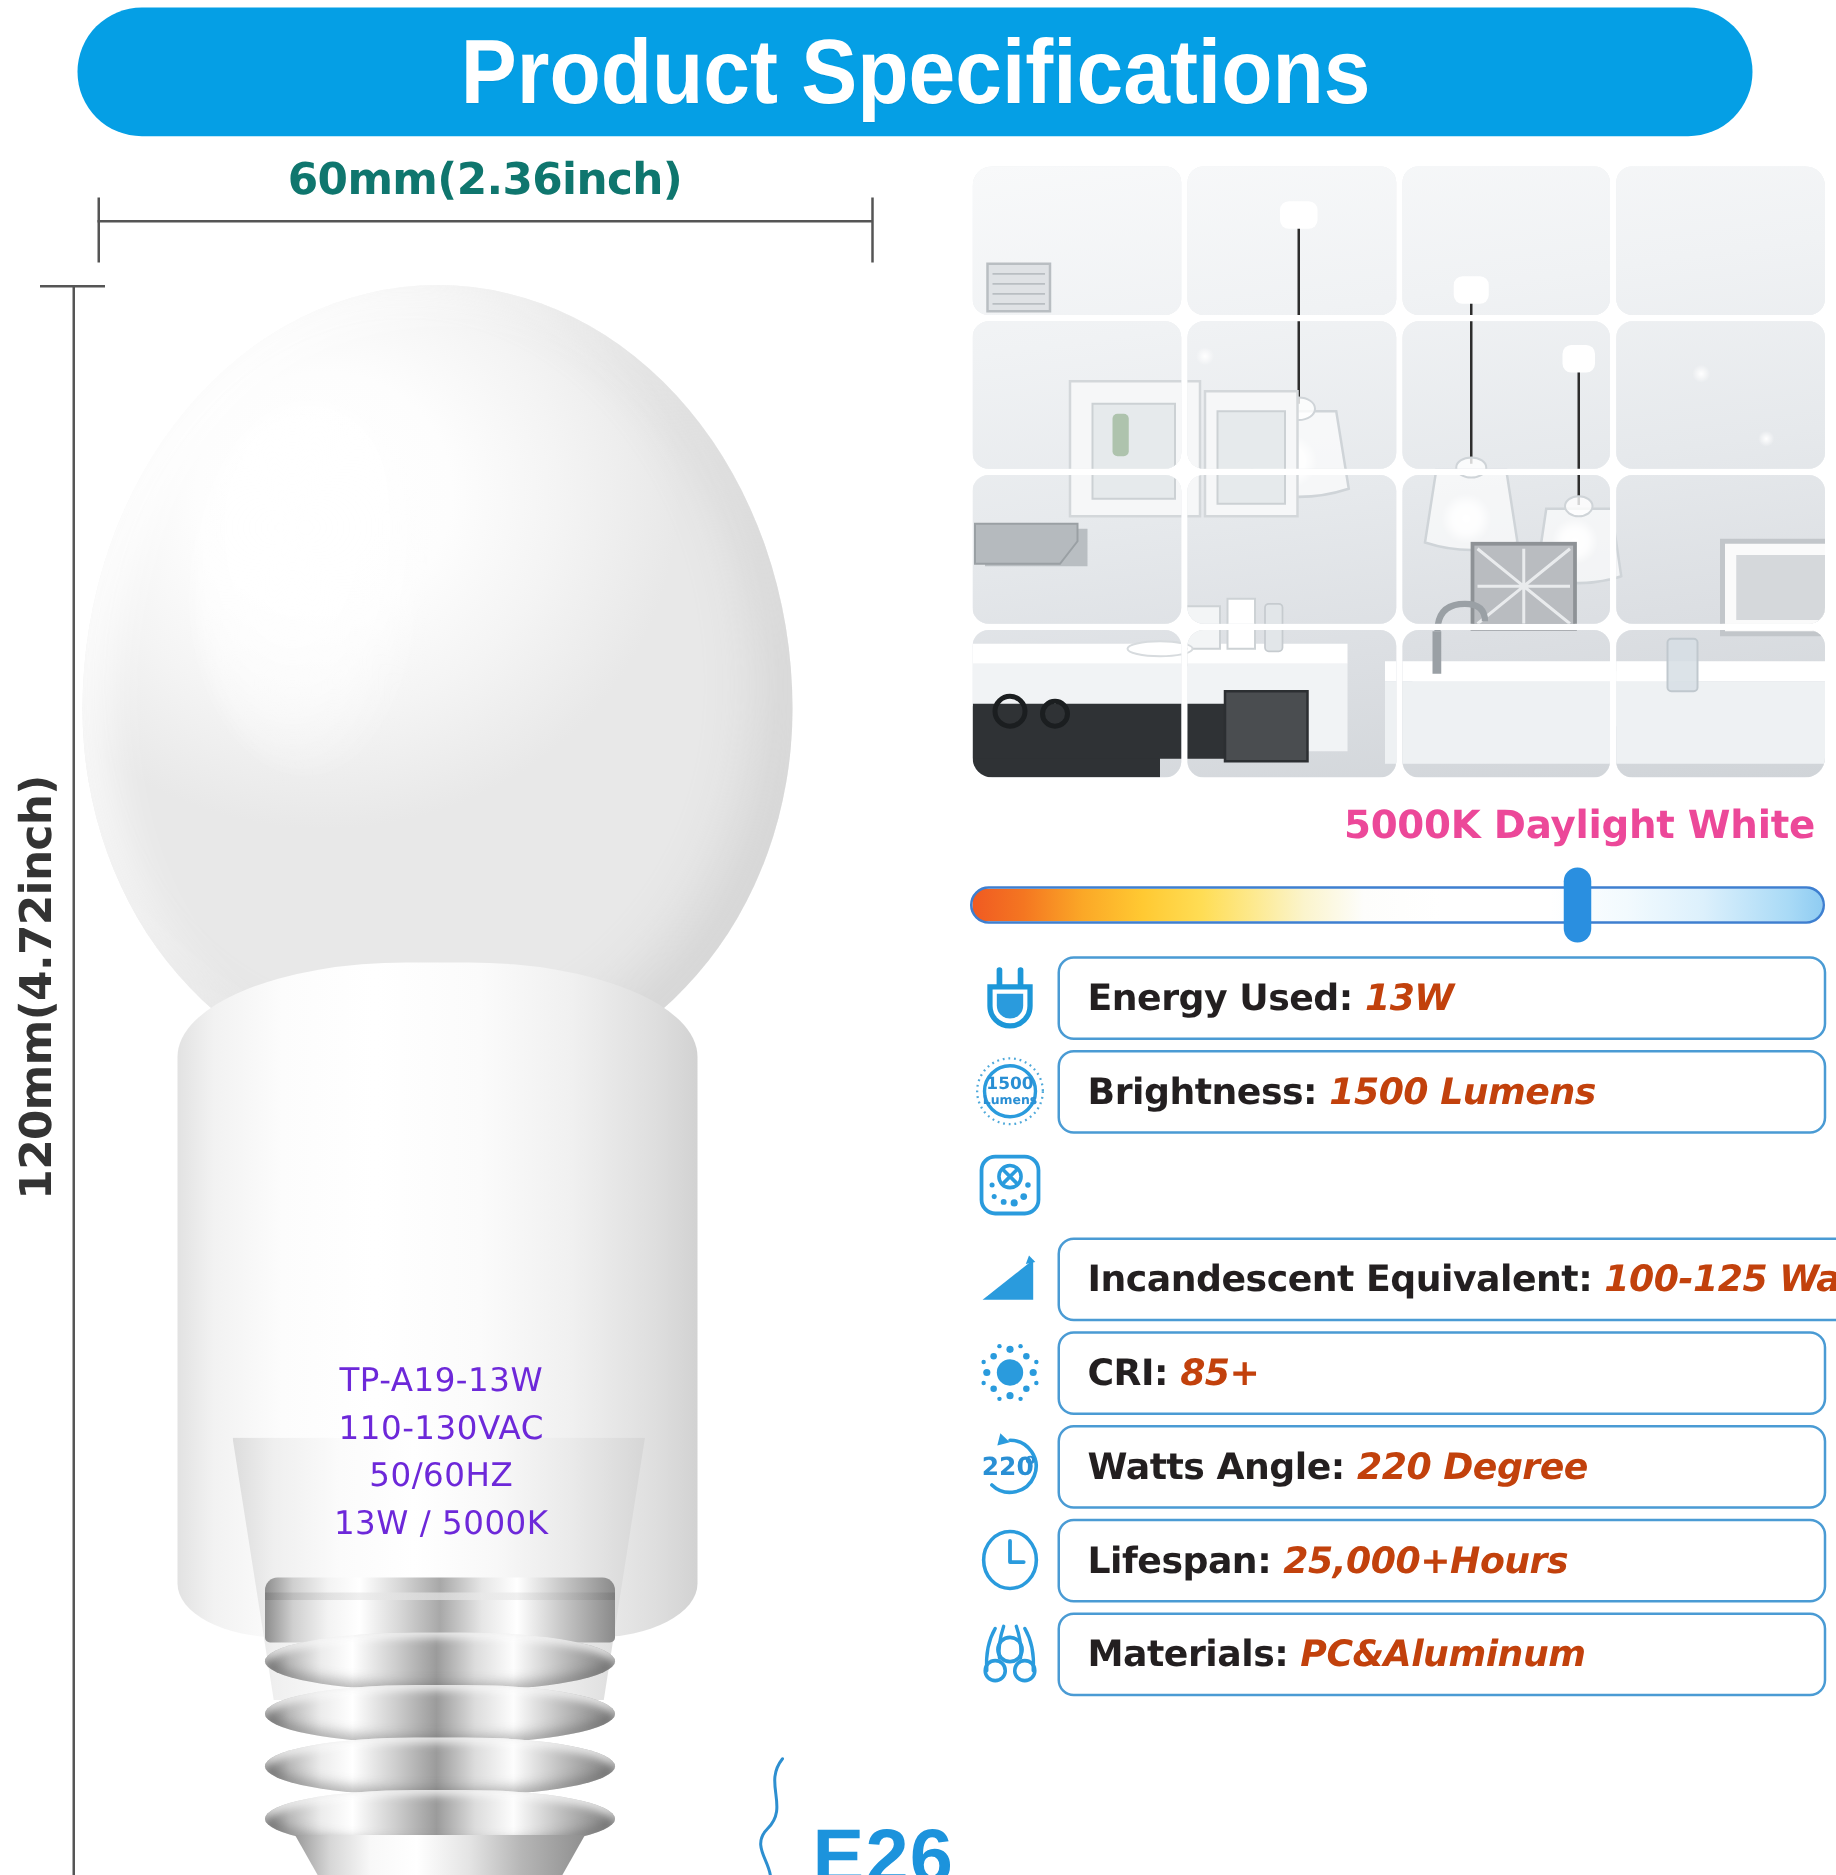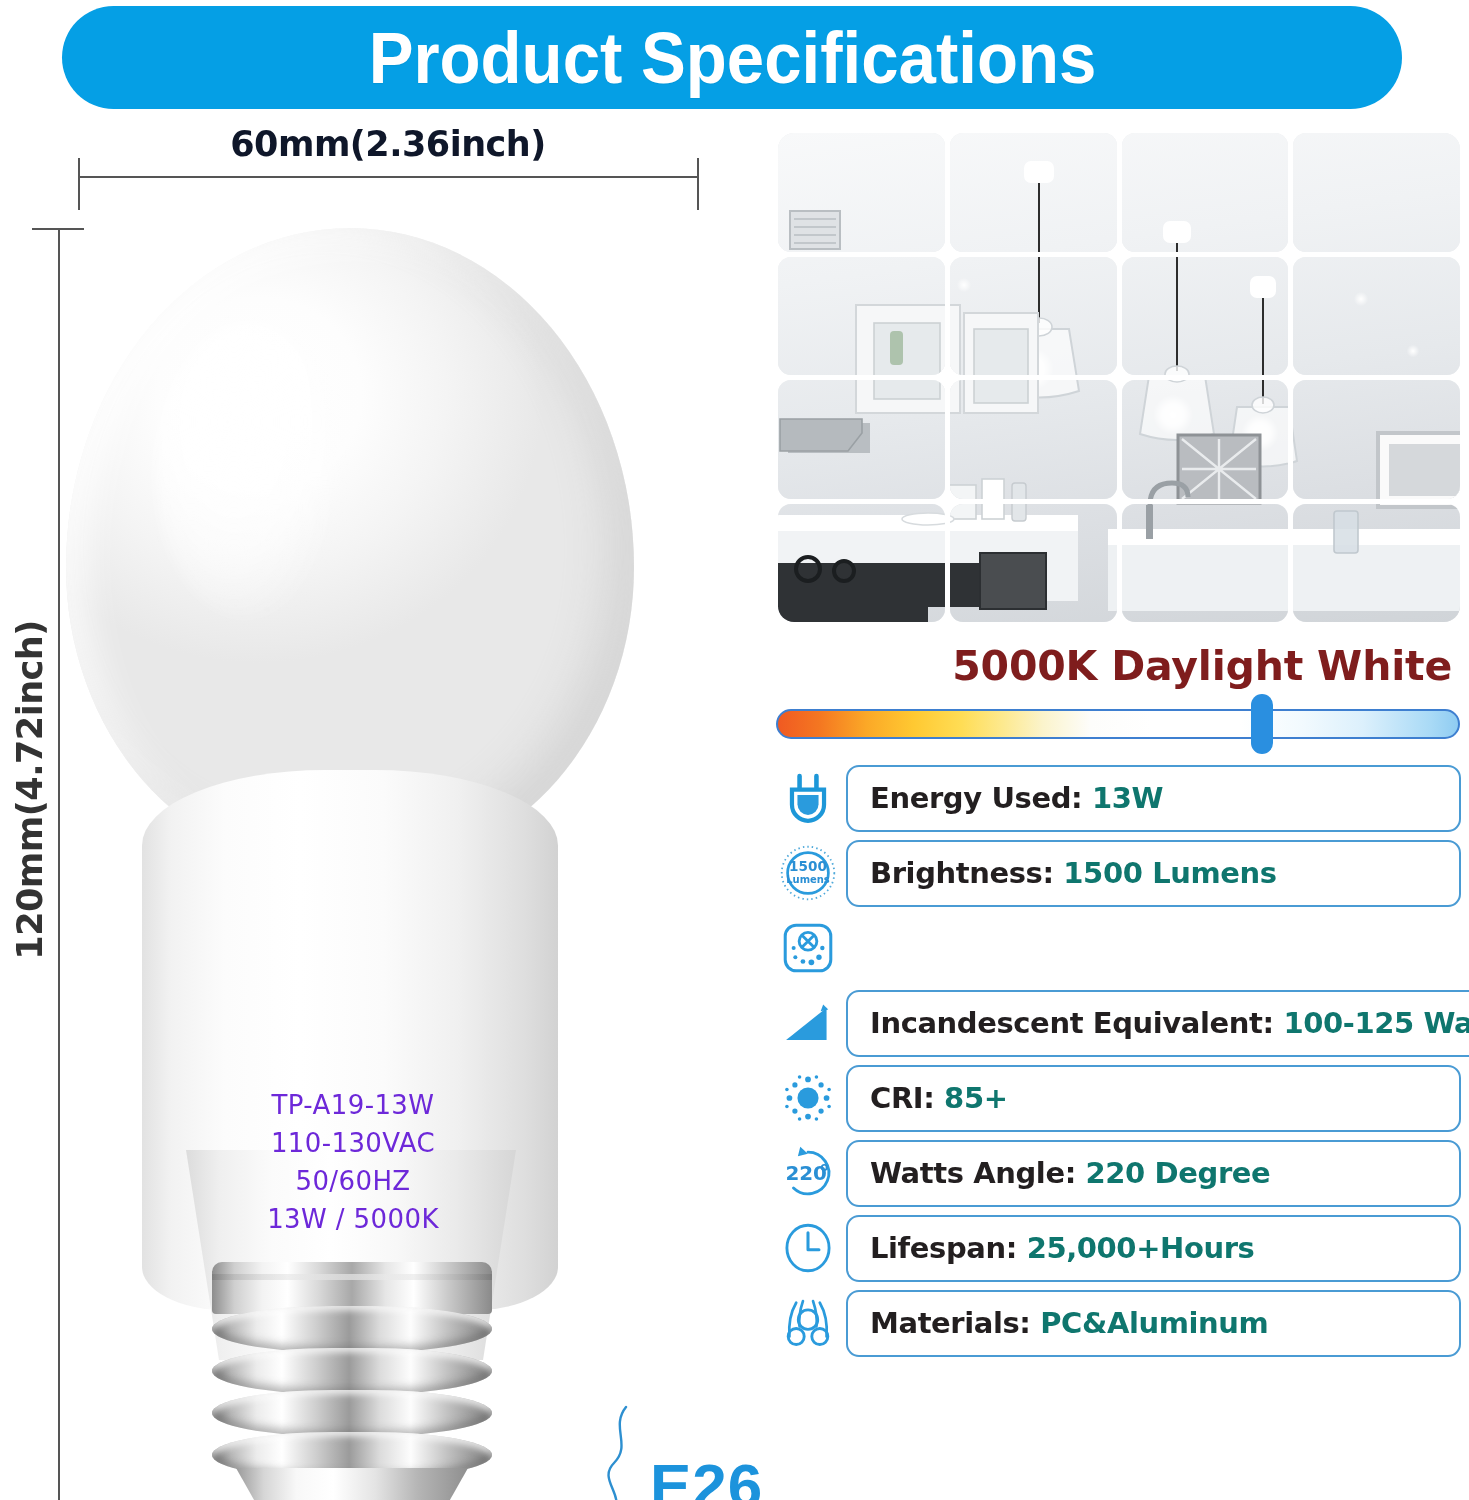--- a/index.html
+++ b/index.html
@@ -28,21 +28,21 @@
     white-space: nowrap;
     text-shadow: 0 1px 1px rgba(0,0,0,0.06);
   }
 
   
   .left-panel { position: absolute; left: 0; top: 110px; width: 760px; height: 1390px; }
 
   .dim-top-label {
     position: absolute; left: 78px; top: 14px; width: 620px;
     text-align: center;
-    font-size: 35px; font-weight: bold; color: #0f172a;
+    font-size: 35px; font-weight: bold; color: #0f766e;
     font-family: "DejaVu Sans", "Liberation Sans", sans-serif;
     letter-spacing: -0.5px;
   }
   .dim-top-line {
     position: absolute; left: 78px; top: 66px; width: 620px; height: 1.6px;
     background: #555;
   }
   .dim-top-tick-l, .dim-top-tick-r {
     position: absolute; top: 48px; width: 1.6px; height: 52px; background: #555;
   }
@@ -239,21 +239,21 @@
     position: absolute; left: 0; top: 0; width: 682px; height: 489px;
   }
 
   
   .mosaic-svg { position: absolute; left: 0; top: 0; width: 682px; height: 489px; }
 
   
   .ct-title {
     position: absolute; left: 0; top: 642px; width: 690px;
     text-align: right; padding-right: 8px;
-    font-size: 41px; font-weight: bold; color: #7f1d1d;
+    font-size: 31px; font-weight: bold; color: #ec4899;
     font-family: "DejaVu Sans", "Liberation Sans", sans-serif;
     letter-spacing: -0.2px;
   }
   .ct-bar {
     position: absolute; left: 6px; top: 709px; width: 684px; height: 30px;
     border: 2px solid #3E7FD0; border-radius: 15px;
     background: linear-gradient(90deg,
       #F05A22 0%, #F47621 6%, #FBA827 13%, #FFC932 20%,
       #FFDD55 27%, #FDE98E 33%, #FBF4CC 39%, #FDFDFB 46%,
       #FFFFFF 55%, #FFFFFF 68%, #F2FAFE 77%, #DCF0FC 86%, #A9DAF6 96%, #8FCCF2 100%);
@@ -281,21 +281,21 @@
     border: 2px solid #4A9BD4; border-radius: 13px;
     background: #fff;
     display: flex; align-items: center;
     padding-left: 22px;
   }
   .spec-text {
     font-size: 29px; font-weight: bold; color: #231F20;
     font-family: "DejaVu Sans", "Liberation Sans", sans-serif;
     letter-spacing: -0.4px; white-space: nowrap;
   }
-  .spec-val { color: #0f766e; }
+  .spec-val { color: #c2410c; font-style: italic; }
 </style>
 </head>
 <body>
 
 <div id="page">
 
   <div class="banner">
     <div class="banner-title">Product Specifications</div>
   </div>
 

